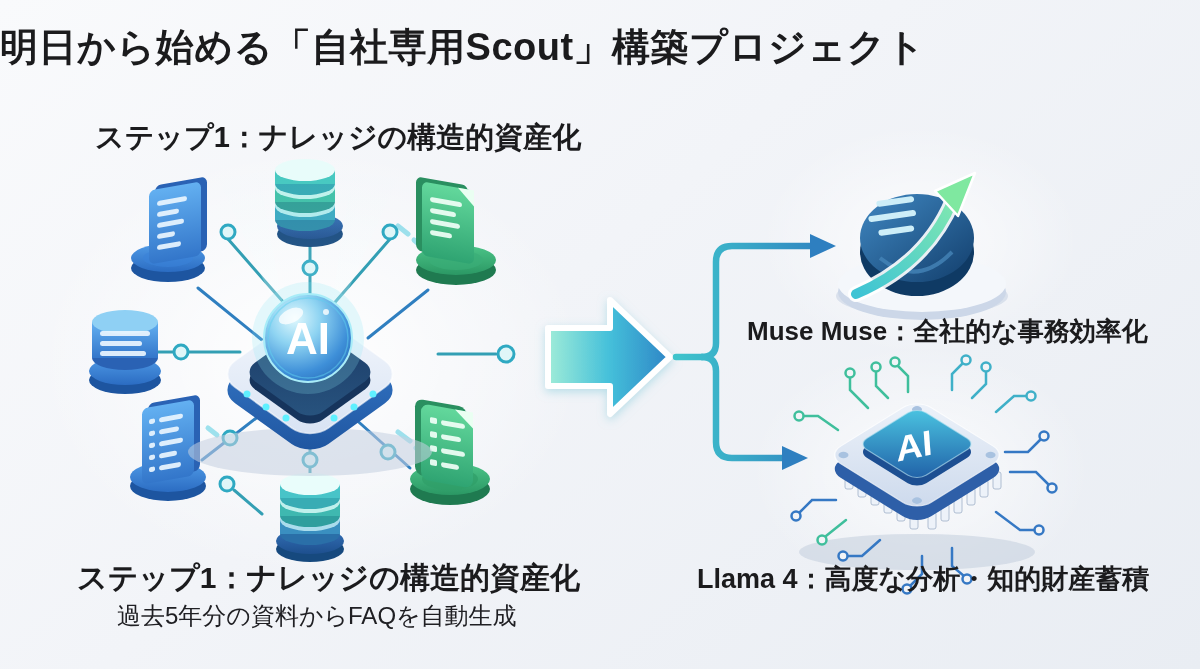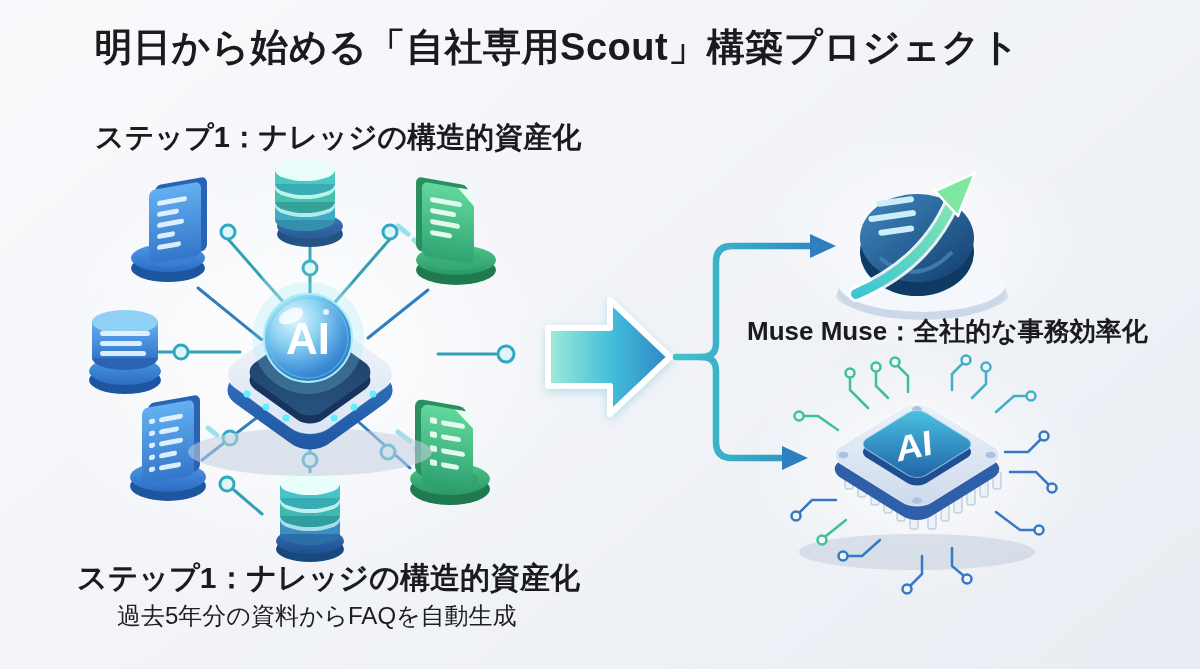--- a/index.html
+++ b/index.html
@@ -3,21 +3,21 @@
 <meta charset="utf-8">
 <style>
   html,body{margin:0;padding:0;background:#dfe3e9;}
   .stage{
     position:relative;width:1200px;height:669px;overflow:hidden;
     background:linear-gradient(140deg,#f9fafc 0%,#f2f4f8 45%,#e9edf3 100%);
     font-family:"Liberation Sans","DejaVu Sans",sans-serif;
     color:#1b1b1d;
   }
   .txt{position:absolute;white-space:nowrap;line-height:1.25;}
-  .title{top:24px;left:0;width:1020px;text-align:right;font-size:38px;font-weight:800;letter-spacing:0.5px;}
+  .title{top:24px;left:0;width:1020px;text-align:left;font-size:38px;font-weight:800;letter-spacing:0.5px;}
   .h-step{font-size:29px;font-weight:700;}
   .h-left{left:95px;top:119px;}
   .h-right{left:717px;top:119px;}
   .muse{left:747px;top:315px;font-size:26px;font-weight:700;}
   .llama{left:697px;top:563px;font-size:27px;font-weight:700;}
   .b-head{left:77px;top:559px;font-size:30px;font-weight:700;}
   .b-sub{left:117px;top:601px;font-size:24px;font-weight:400;color:#202024;}
   svg{position:absolute;left:0;top:0;}
 </style>
 </head>
@@ -420,16 +420,17 @@
       <g transform="translate(917,444) scale(1,0.62) rotate(45)">
           <rect x="-42" y="-42" width="84" height="84" rx="13" fill="url(#gDie)" stroke="#bfe8f4" stroke-width="1.5" stroke-opacity="0.6"></rect>
         </g>
       <text x="0" y="0" text-anchor="middle" font-size="36" font-weight="800" fill="#ffffff" font-family="Liberation Sans, DejaVu Sans, sans-serif" transform="translate(915,458) skewX(-8) rotate(-12)">AI</text>
     </g>
   </svg>
 
   <div class="txt title">明日から始める「自社専用Scout」構築プロジェクト</div>
   <div class="txt h-step h-left">ステップ1：ナレッジの構造的資産化</div>
   <div class="txt muse">Muse Muse：全社的な事務効率化</div>
+  <div class="txt llama">Llama 4：高度な分析・知的財産蓄積</div>
   <div class="txt b-head">ステップ1：ナレッジの構造的資産化</div>
   <div class="txt b-sub">過去5年分の資料からFAQを自動生成</div>
 
 </div>
 
 </body></html>

